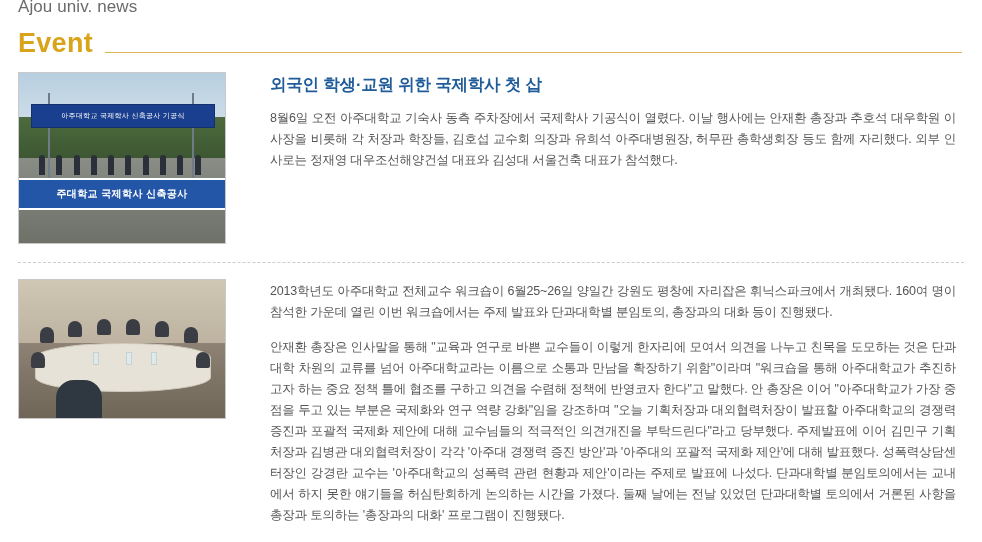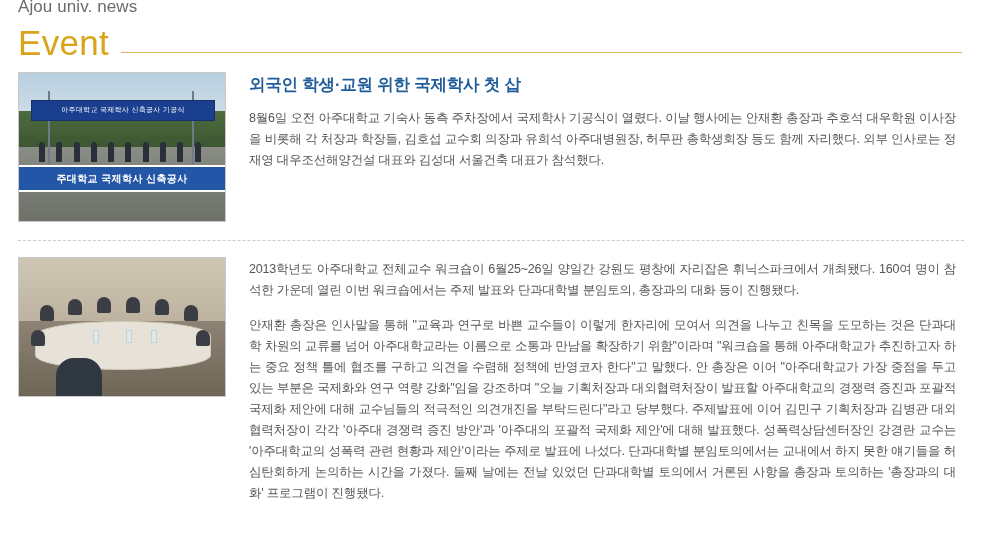--- a/index.html
+++ b/index.html
@@ -33,23 +33,23 @@
     font-weight: 400;
   }
   .section-head {
     position: absolute;
     left: 18px;
     top: 28px;
     width: 944px;
     height: 34px;
   }
   .section-title {
-    font-size: 35px;
+    font-size: 27px;
     color: #d9a41a;
-    font-weight: 400;
+    font-weight: 700;
     letter-spacing: 0.3px;
     line-height: 30px;
     float: left;
     padding-right: 12px;
     background: #ffffff;
     position: relative;
     z-index: 2;
   }
   .section-rule {
     position: absolute;
@@ -72,34 +72,34 @@
   }
   .divider {
     border-top: 1px dashed #cccccc;
     margin: 18px 0 16px 0;
     height: 0;
     font-size: 0;
     line-height: 0;
   }
   .thumb {
     width: 208px;
-    height: 150px;
+    height: 172px;
     flex: 0 0 208px;
     border: 1px solid #c9c9c9;
     box-sizing: border-box;
     overflow: hidden;
     position: relative;
     background: #6b7d6a;
   }
   .thumb.thumb2 {
     height: 140px;
   }
   .body {
     flex: 1 1 auto;
-    padding-left: 23px;
+    padding-left: 44px;
     padding-top: 2px;
   }
   .headline {
     font-size: 16.5px;
     font-weight: 700;
     color: #1f5c99;
     line-height: 20px;
     margin: 0 0 14px 0;
     letter-spacing: -0.2px;
   }

